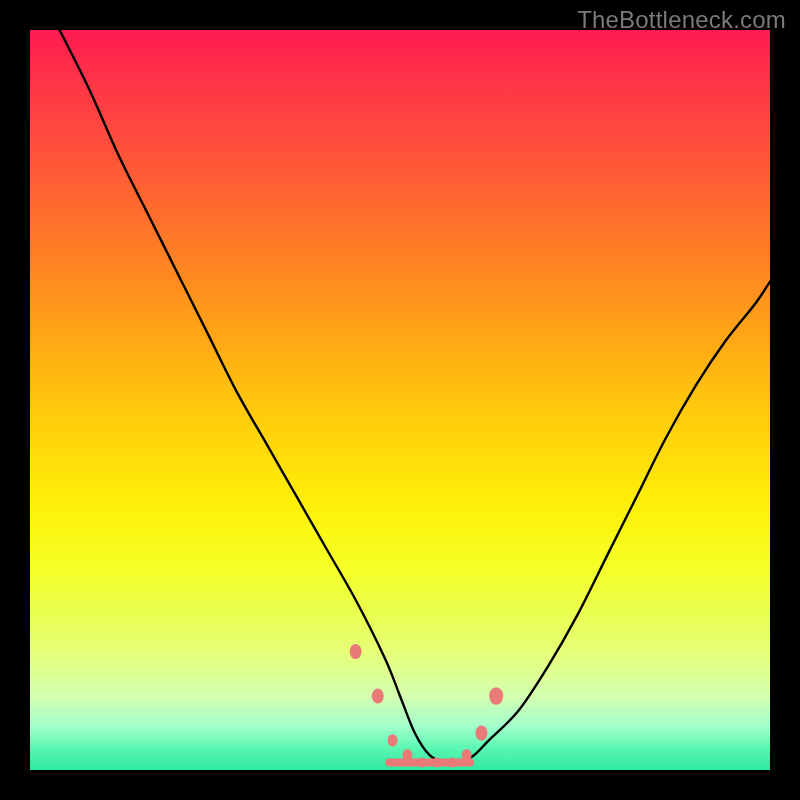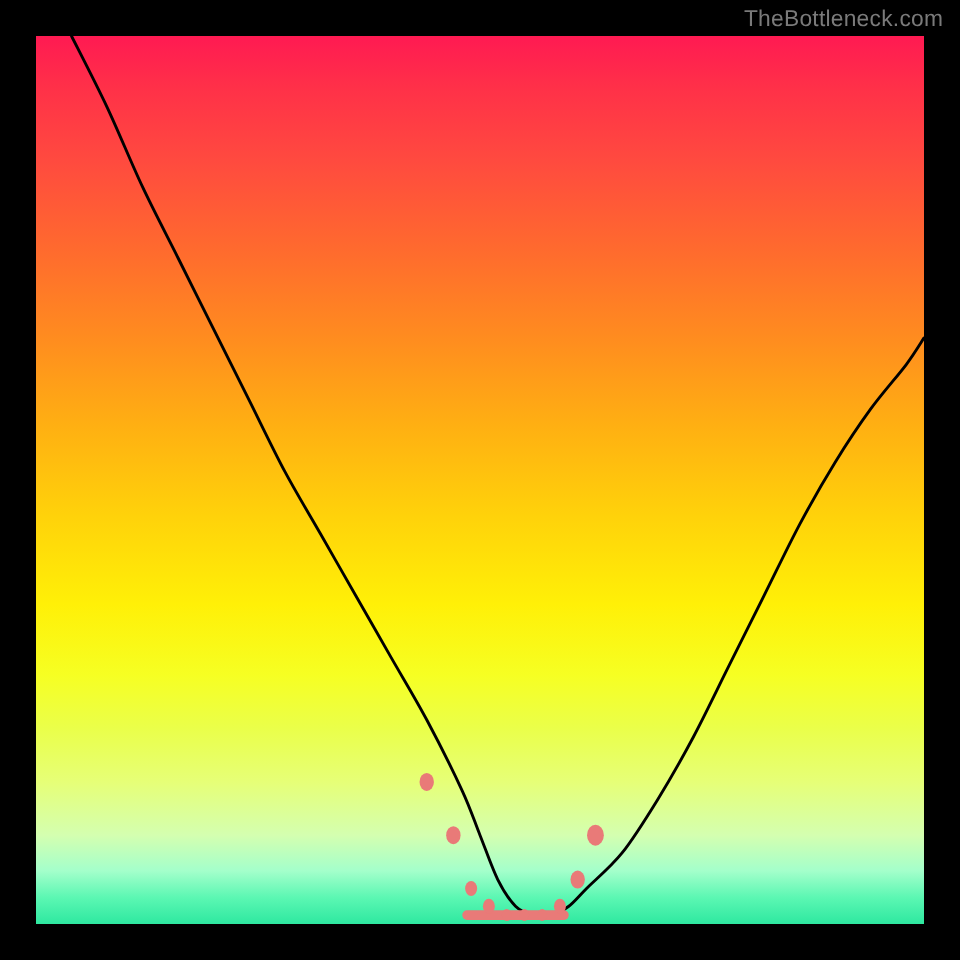--- a/index.html
+++ b/index.html
@@ -15,21 +15,21 @@
     position: relative;
     width: 800px;
     height: 800px;
     background: #000;
   }
   .watermark {
     position: absolute;
     top: 6px;
     right: 14px;
     color: #7a7a7a;
-    font-size: 19px;
+    font-size: 24px;
     font-weight: 500;
     letter-spacing: 0.2px;
     user-select: none;
   }
   .plot-area {
     position: absolute;
     left: 30px;
     top: 30px;
     width: 740px;
     height: 740px;

